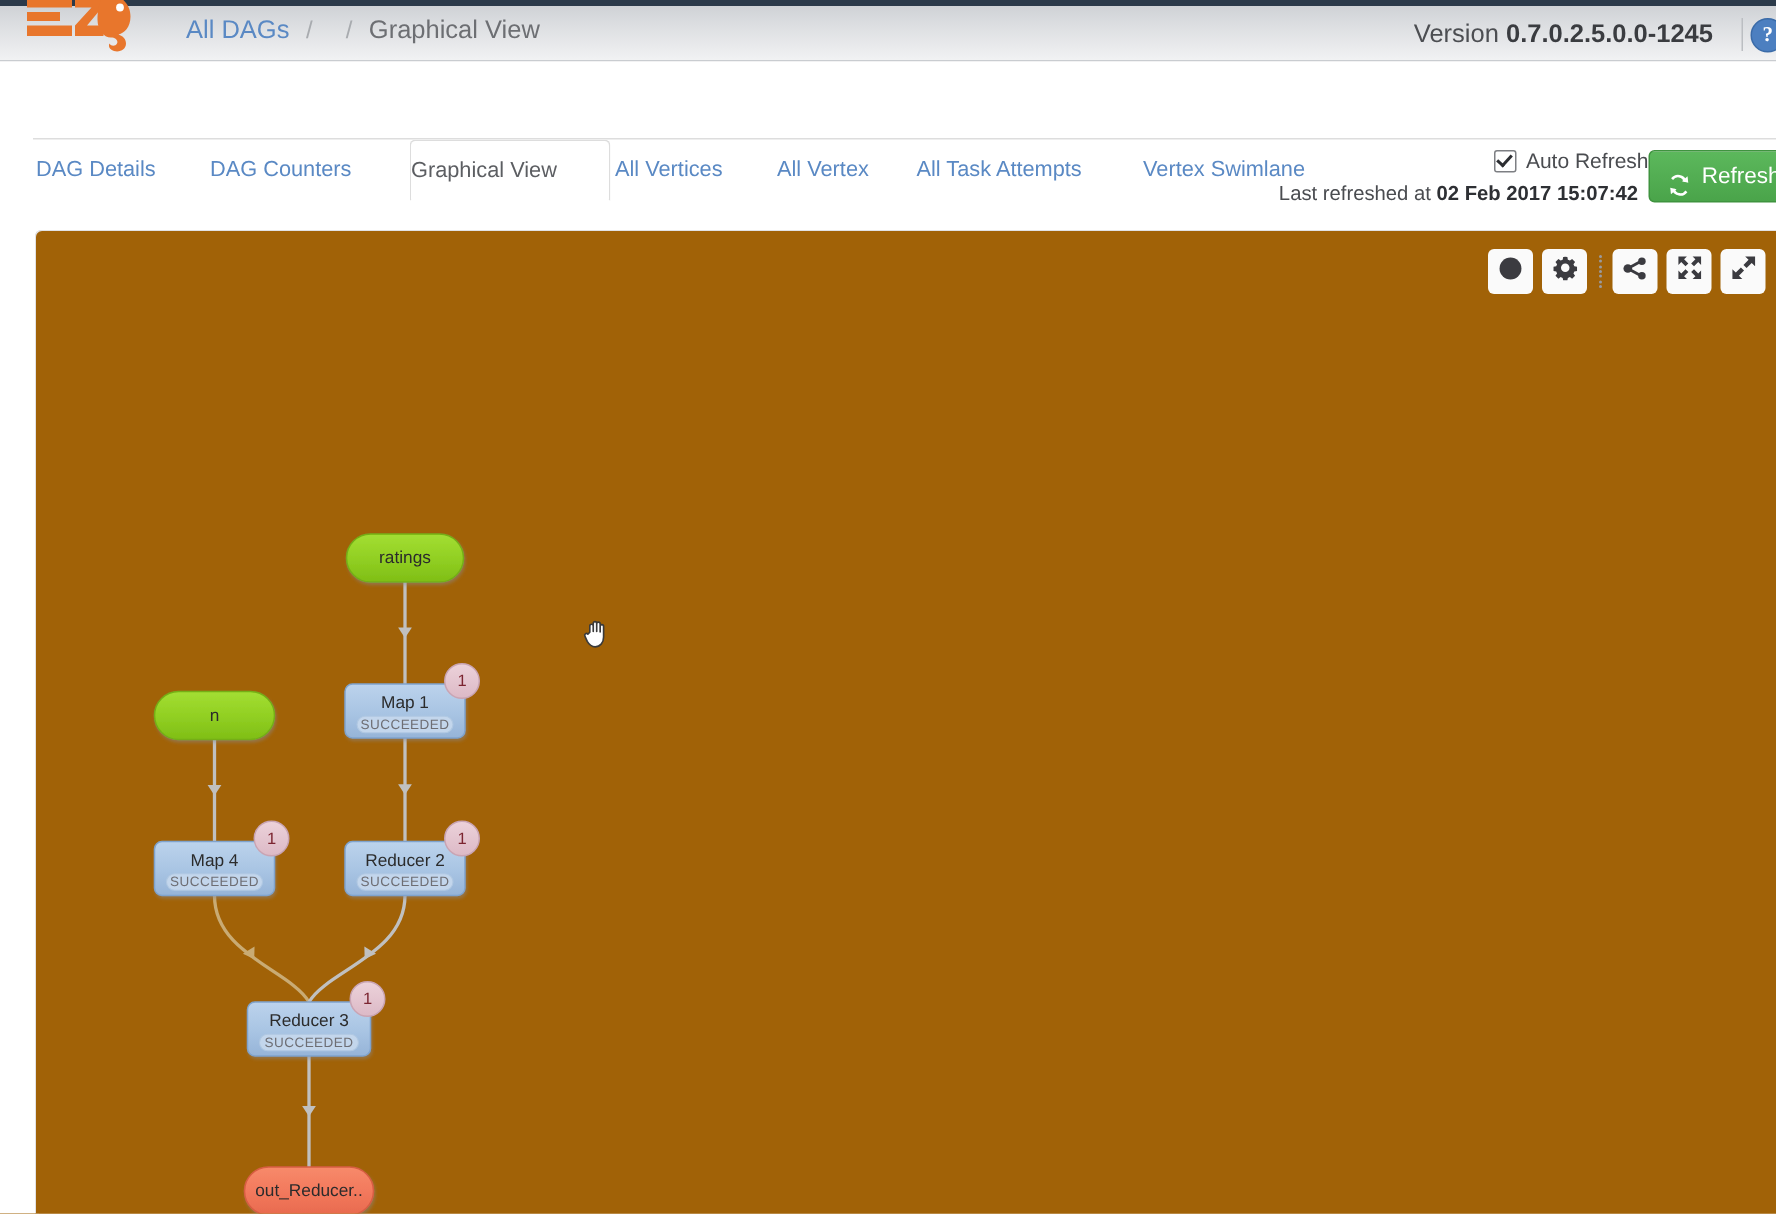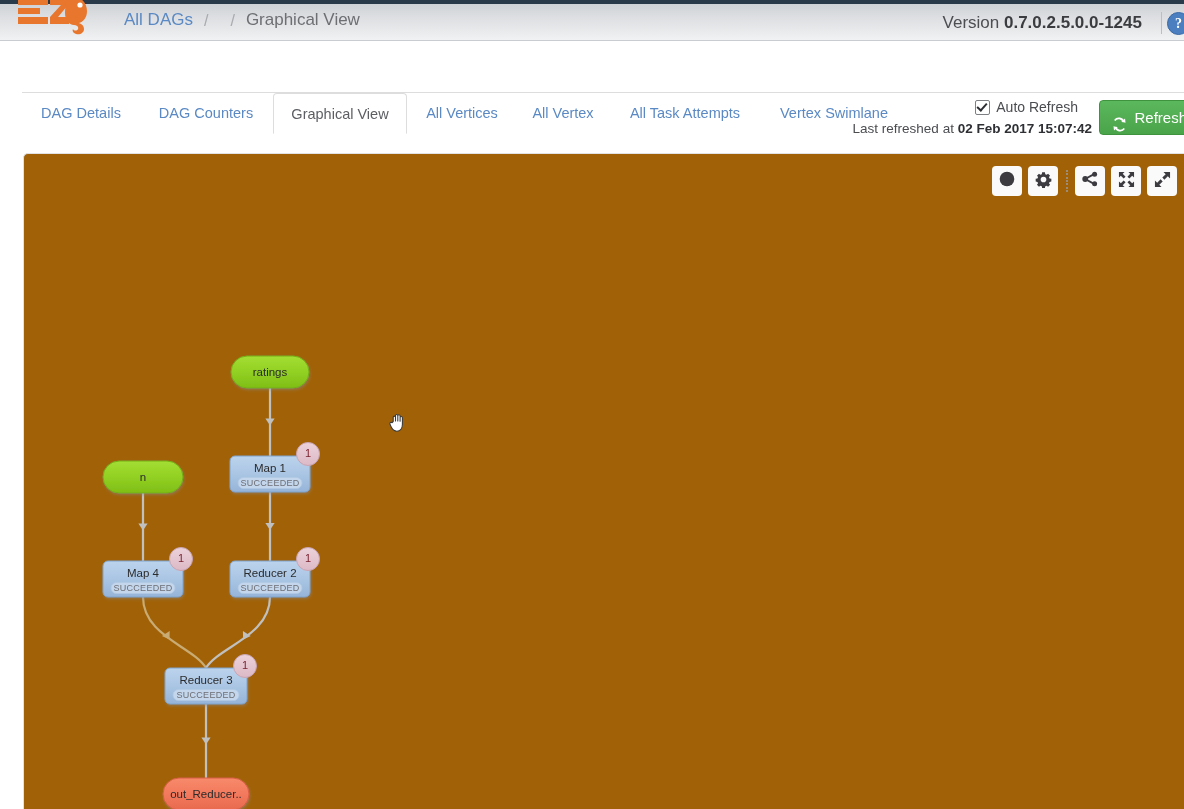--- a/index.html
+++ b/index.html
@@ -95,21 +95,21 @@
     width: 1162px; height: 1px;
     background: #dddddd;
   }
   .tab {
     position: absolute;
     top: 52px;
     height: 41px;
     line-height: 41px;
     font-size: 14.5px;
     color: #5a89c4;
-    text-align: center;
+    text-align: left;
     box-sizing: border-box;
     cursor: pointer;
     white-space: nowrap;
   }
   .tab.active {
     color: #5c5e62;
     background: #fff;
     border: 1px solid #dddddd;
     border-bottom: 1px solid #fff;
     border-radius: 4px 4px 0 0;
@@ -117,21 +117,21 @@
   }
 
   
   .refresh-row {
     position: absolute;
     right: 0; top: 96px;
     width: 520px; height: 48px;
   }
   .auto-refresh {
     position: absolute;
-    right: 106px; top: 3px;
+    right: 85px; top: 3px;
     font-size: 14px;
     color: #4a4c50;
     white-space: nowrap;
     display: flex;
     align-items: center;
   }
   .chk {
     display: inline-block;
     width: 13px; height: 13px;
     border: 1px solid #7d7f83;

